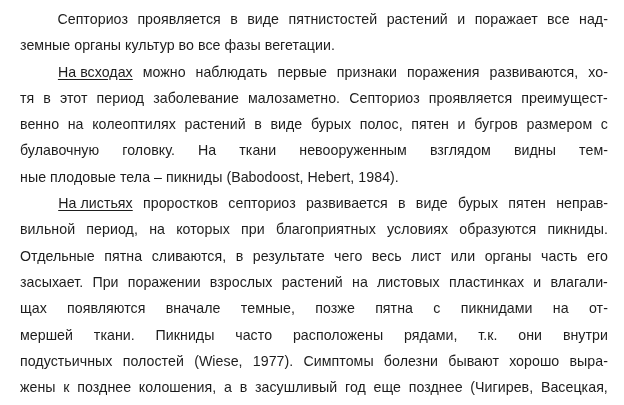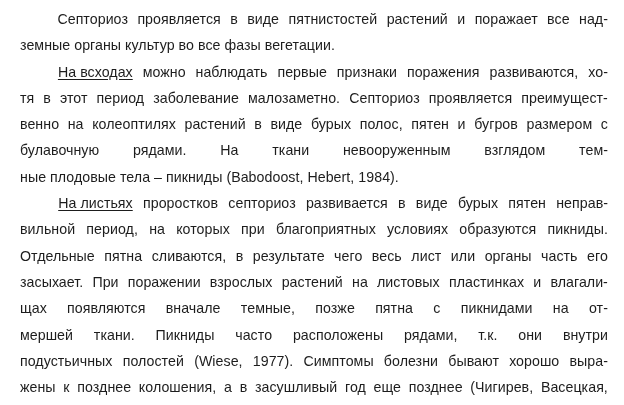--- a/index.html
+++ b/index.html
@@ -76,21 +76,21 @@
       <span class="jline">
         <span class="lead-indent"></span><span class="u">На всходах</span><span>можно</span><span>наблюдать</span><span>первые</span><span>признаки</span><span>поражения</span><span>развиваются,</span><span>хо-</span>
       </span>
       <span class="jline">
         <span>тя</span><span>в</span><span>этот</span><span>период</span><span>заболевание</span><span>малозаметно.</span><span>Септориоз</span><span>проявляется</span><span>преимущест-</span>
       </span>
       <span class="jline">
         <span>венно</span><span>на</span><span>колеоптилях</span><span>растений</span><span>в</span><span>виде</span><span>бурых</span><span>полос,</span><span>пятен</span><span>и</span><span>бугров</span><span>размером</span><span>с</span>
       </span>
       <span class="jline">
-        <span>булавочную</span><span>рядами.</span><span>На</span><span>ткани</span><span>невооруженным</span><span>взглядом</span><span>тем-</span>
+        <span>булавочную</span><span>головку.</span><span>На</span><span>ткани</span><span>невооруженным</span><span>взглядом</span><span>видны</span><span>тем-</span>
       </span>
       <span class="lastline">ные плодовые тела – пикниды (Babodoost, Hebert, 1984).</span>
     </p>
 
     <p class="para">
       <span class="jline">
         <span class="lead-indent"></span><span class="u">На листьях</span><span>проростков</span><span>септориоз</span><span>развивается</span><span>в</span><span>виде</span><span>бурых</span><span>пятен</span><span>неправ-</span>
       </span>
       <span class="jline">
         <span>вильной</span><span>период,</span><span>на</span><span>которых</span><span>при</span><span>благоприятных</span><span>условиях</span><span>образуются</span><span>пикниды.</span>

